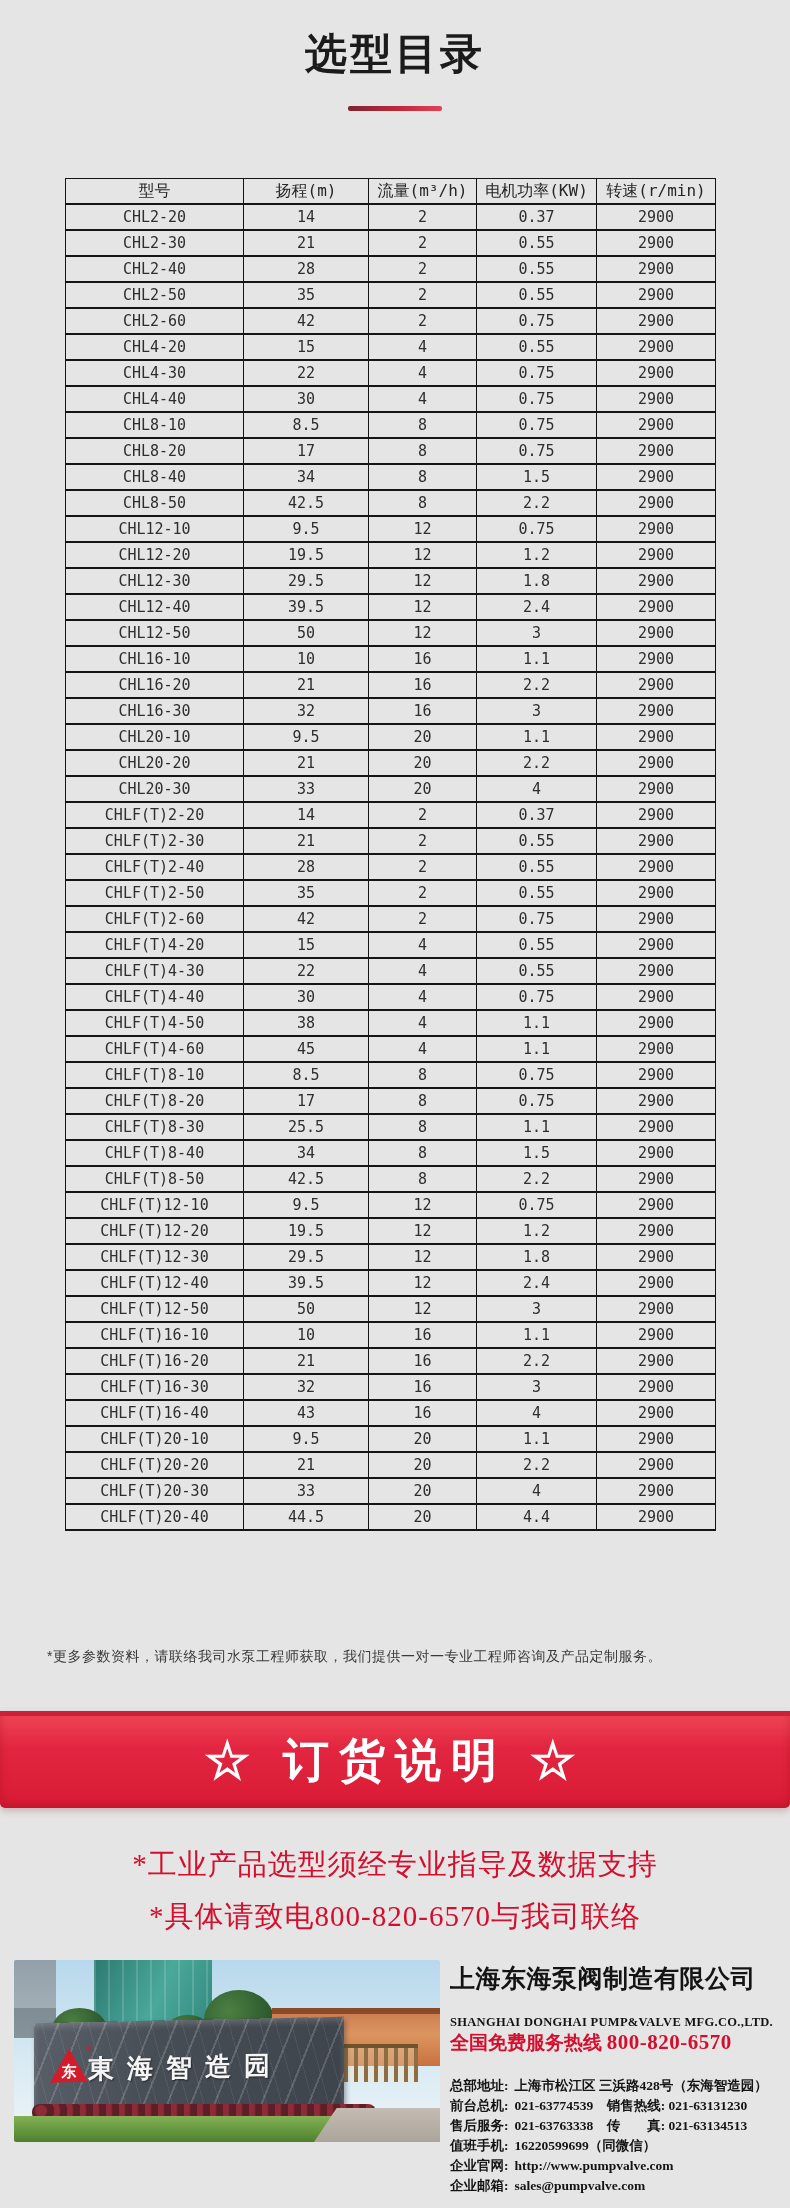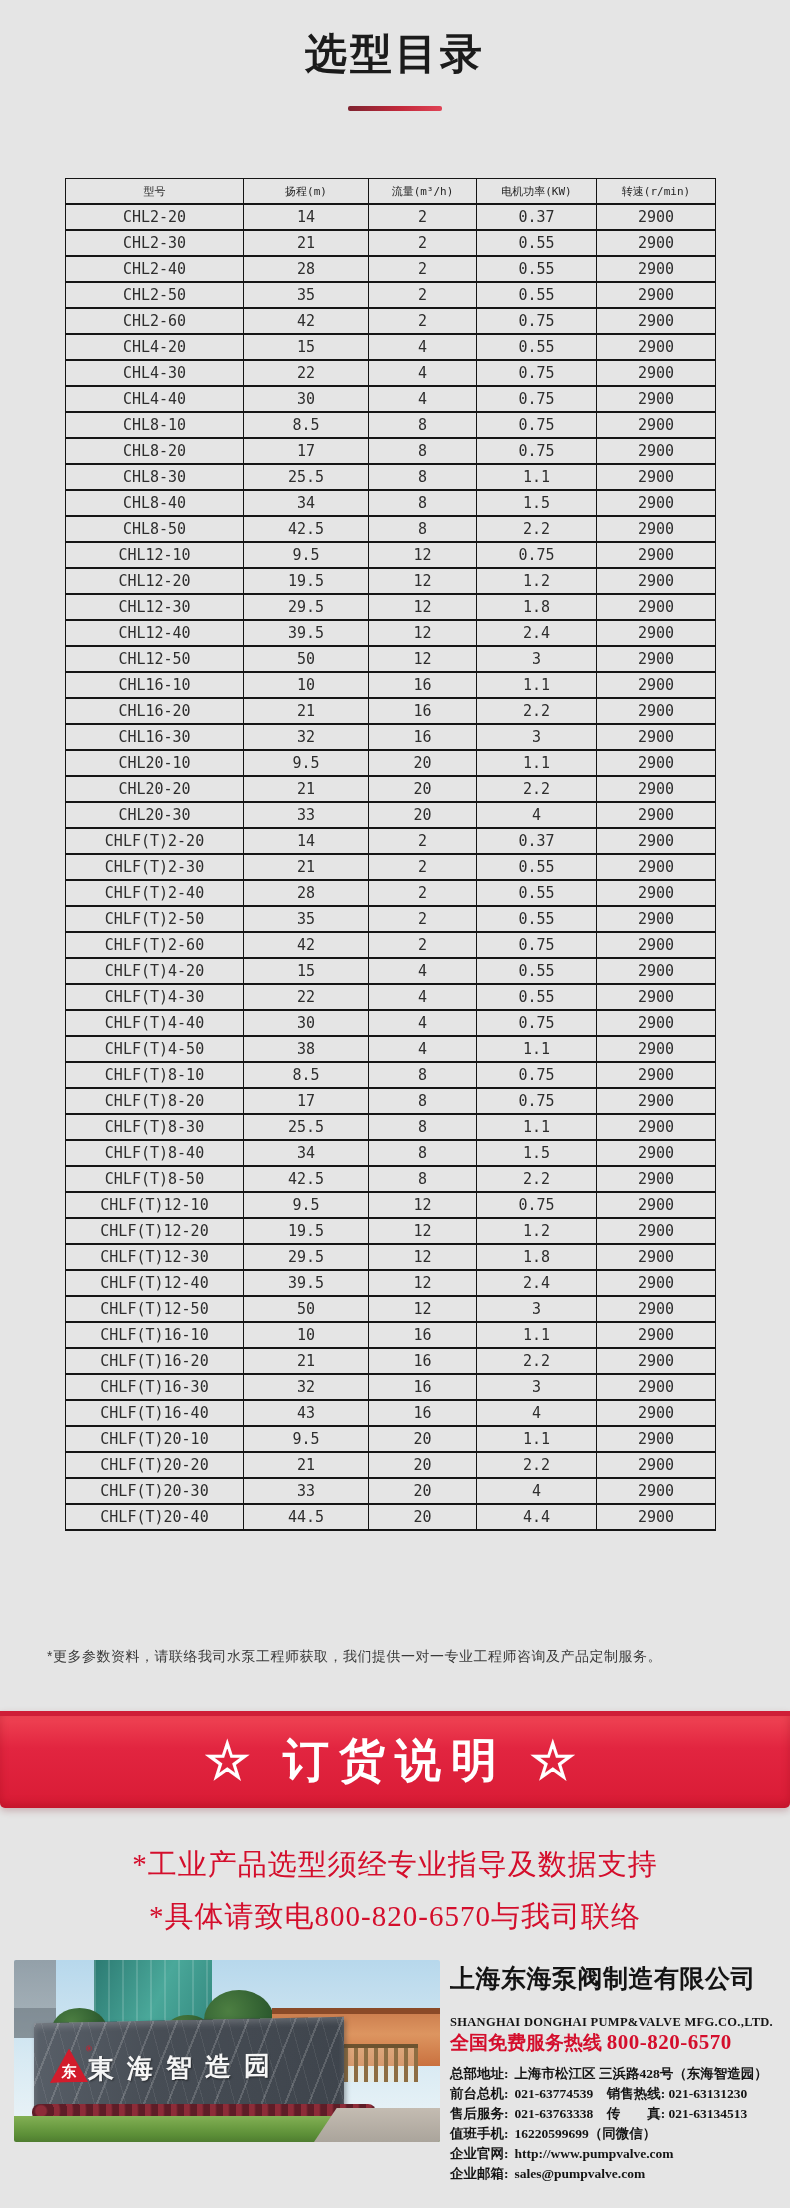--- a/index.html
+++ b/index.html
@@ -12,21 +12,21 @@
   .title-underline{position:absolute;top:106px;left:50%;transform:translateX(-50%);
          width:94px;height:5px;border-radius:2px;
          background:linear-gradient(90deg,#7e2430,#c2293b 55%,#e04355);}
 
   
   .sel-table{position:absolute;top:178px;left:65px;width:650px;border-collapse:collapse;
          table-layout:fixed;font-family:"DejaVu Sans Mono",monospace;}
   .sel-table th,.sel-table td{border:1px solid #151515;border-bottom-width:2px;
          text-align:center;vertical-align:middle;height:24px;padding:0;
          font-size:15px;color:#2e2e2e;font-weight:normal;white-space:nowrap;overflow:hidden;}
-  .sel-table thead th{font-size:11px;color:#262626;}
+  .sel-table thead th{font-size:16px;color:#262626;}
 
   
   .footnote{position:absolute;top:1648px;left:47px;width:710px;
          font-size:14px;color:#3a3a3a;letter-spacing:0.5px;}
 
   
   .banner{position:absolute;top:1711px;left:0;width:790px;height:92px;
          background:linear-gradient(180deg,#ef4353 0%,#e22540 35%,#d91b35 100%);
          border-top:5px solid #cf1e37;border-radius:0 0 5px 5px;
          box-shadow:0 3px 7px rgba(120,20,30,0.25), inset 0 -4px 8px rgba(120,0,10,0.25);}
@@ -80,21 +80,21 @@
          clip-path:polygon(18% 0,100% 0,100% 100%,0 100%);}
   .ph-palm{left:242px;top:92px;width:34px;height:26px;border-radius:50% 50% 40% 40%;
          background:radial-gradient(circle at 50% 40%,#3f7038,#274e25 75%);}
 
   .company{position:absolute;top:1962px;left:450px;width:330px;
          font-family:"Liberation Serif",serif;color:#141414;}
   .co-name{font-size:25px;font-weight:bold;letter-spacing:0.5px;white-space:nowrap;}
   .co-en{margin-top:20px;font-size:12.5px;font-weight:bold;letter-spacing:0.3px;white-space:nowrap;}
   .co-hotline{font-size:19px;font-weight:bold;color:#d40e2c;white-space:nowrap;}
   .co-hotline .num{font-size:21px;letter-spacing:0.5px;}
-  .co-details{margin-top:8px;}
+  .co-details{margin-top:20px;}
   .co-line{font-size:13.5px;font-weight:bold;line-height:20px;white-space:nowrap;}
   .co-line .lbl{margin-right:6px;}
 </style>
 </head>
 <body>
 
 <div class="page">
 
   <div class="title">选型目录</div>
   <div class="title-underline"></div>
@@ -181,27 +181,20 @@
           <td>2900</td>
         </tr>
         <tr>
           <td>CHL8-20</td>
           <td>17</td>
           <td>8</td>
           <td>0.75</td>
           <td>2900</td>
         </tr>
         <tr>
-          <td>CHL8-30</td>
-          <td>25.5</td>
-          <td>8</td>
-          <td>1.1</td>
-          <td>2900</td>
-        </tr>
-        <tr>
           <td>CHL8-40</td>
           <td>34</td>
           <td>8</td>
           <td>1.5</td>
           <td>2900</td>
         </tr>
         <tr>
           <td>CHL8-50</td>
           <td>42.5</td>
           <td>8</td>
@@ -337,20 +330,27 @@
         <tr>
           <td>CHLF(T)4-40</td>
           <td>30</td>
           <td>4</td>
           <td>0.75</td>
           <td>2900</td>
         </tr>
         <tr>
           <td>CHLF(T)4-50</td>
           <td>38</td>
+          <td>4</td>
+          <td>1.1</td>
+          <td>2900</td>
+        </tr>
+        <tr>
+          <td>CHLF(T)4-60</td>
+          <td>45</td>
           <td>4</td>
           <td>1.1</td>
           <td>2900</td>
         </tr>
         <tr>
           <td>CHLF(T)8-10</td>
           <td>8.5</td>
           <td>8</td>
           <td>0.75</td>
           <td>2900</td>

